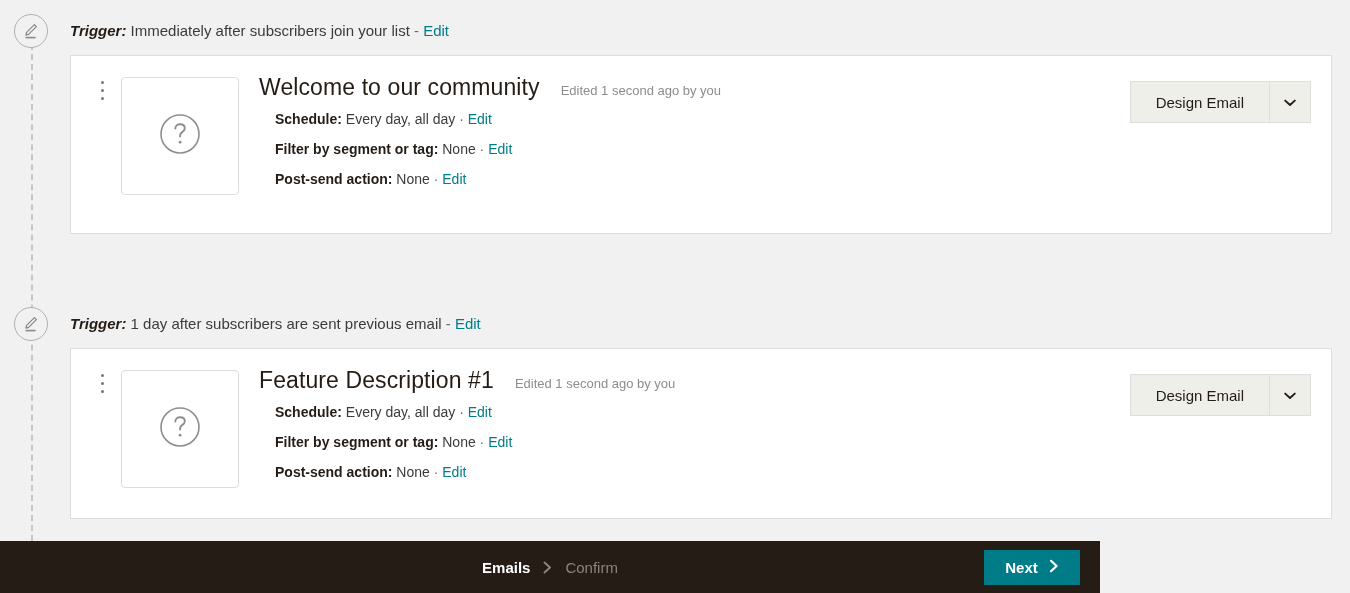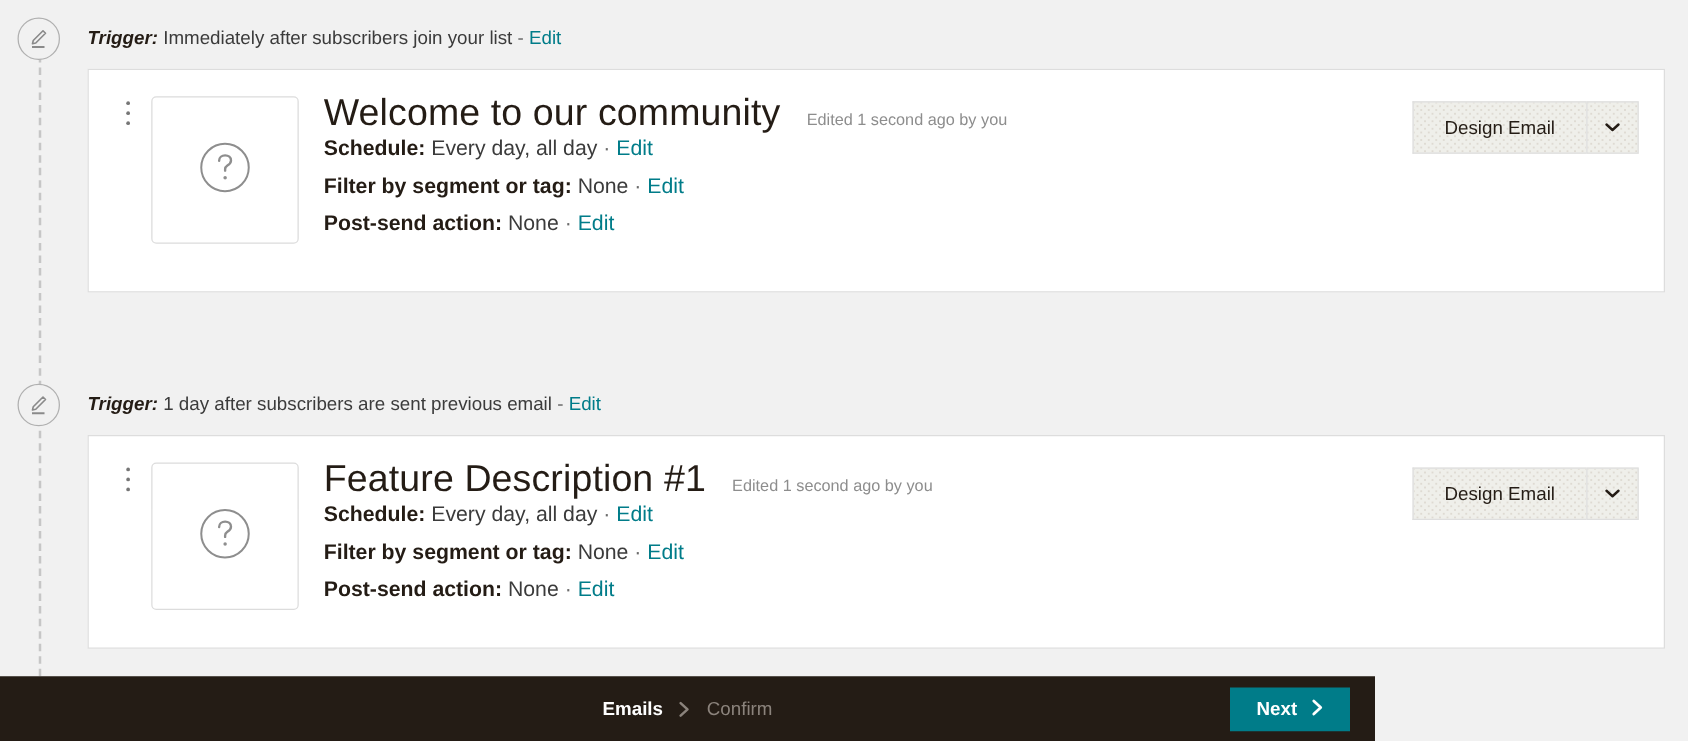--- a/index.html
+++ b/index.html
@@ -120,36 +120,37 @@
     top: 18px;
     right: 14px;
   }
   .title-row {
     display: flex;
     align-items: baseline;
     gap: 21px;
     height: 30px;
   }
   .email-title {
-    font-size: 30px;
+    font-size: 23px;
     font-weight: 400;
     color: #241c15;
     letter-spacing: 0.1px;
     white-space: nowrap;
   }
   .edited-meta {
     font-size: 13px;
     color: #8d8d8d;
     white-space: nowrap;
   }
   .meta-line {
-    font-size: 17px;
+    font-size: 14px;
     line-height: 30px;
     color: #3b3b3b;
     white-space: nowrap;
+    margin-left: 16px;
   }
   .meta-key { font-weight: bold; color: #241c15; }
 
   
   .split-btn {
     position: absolute;
     right: 20px;
     top: 25px;
     display: flex;
     align-items: stretch;

